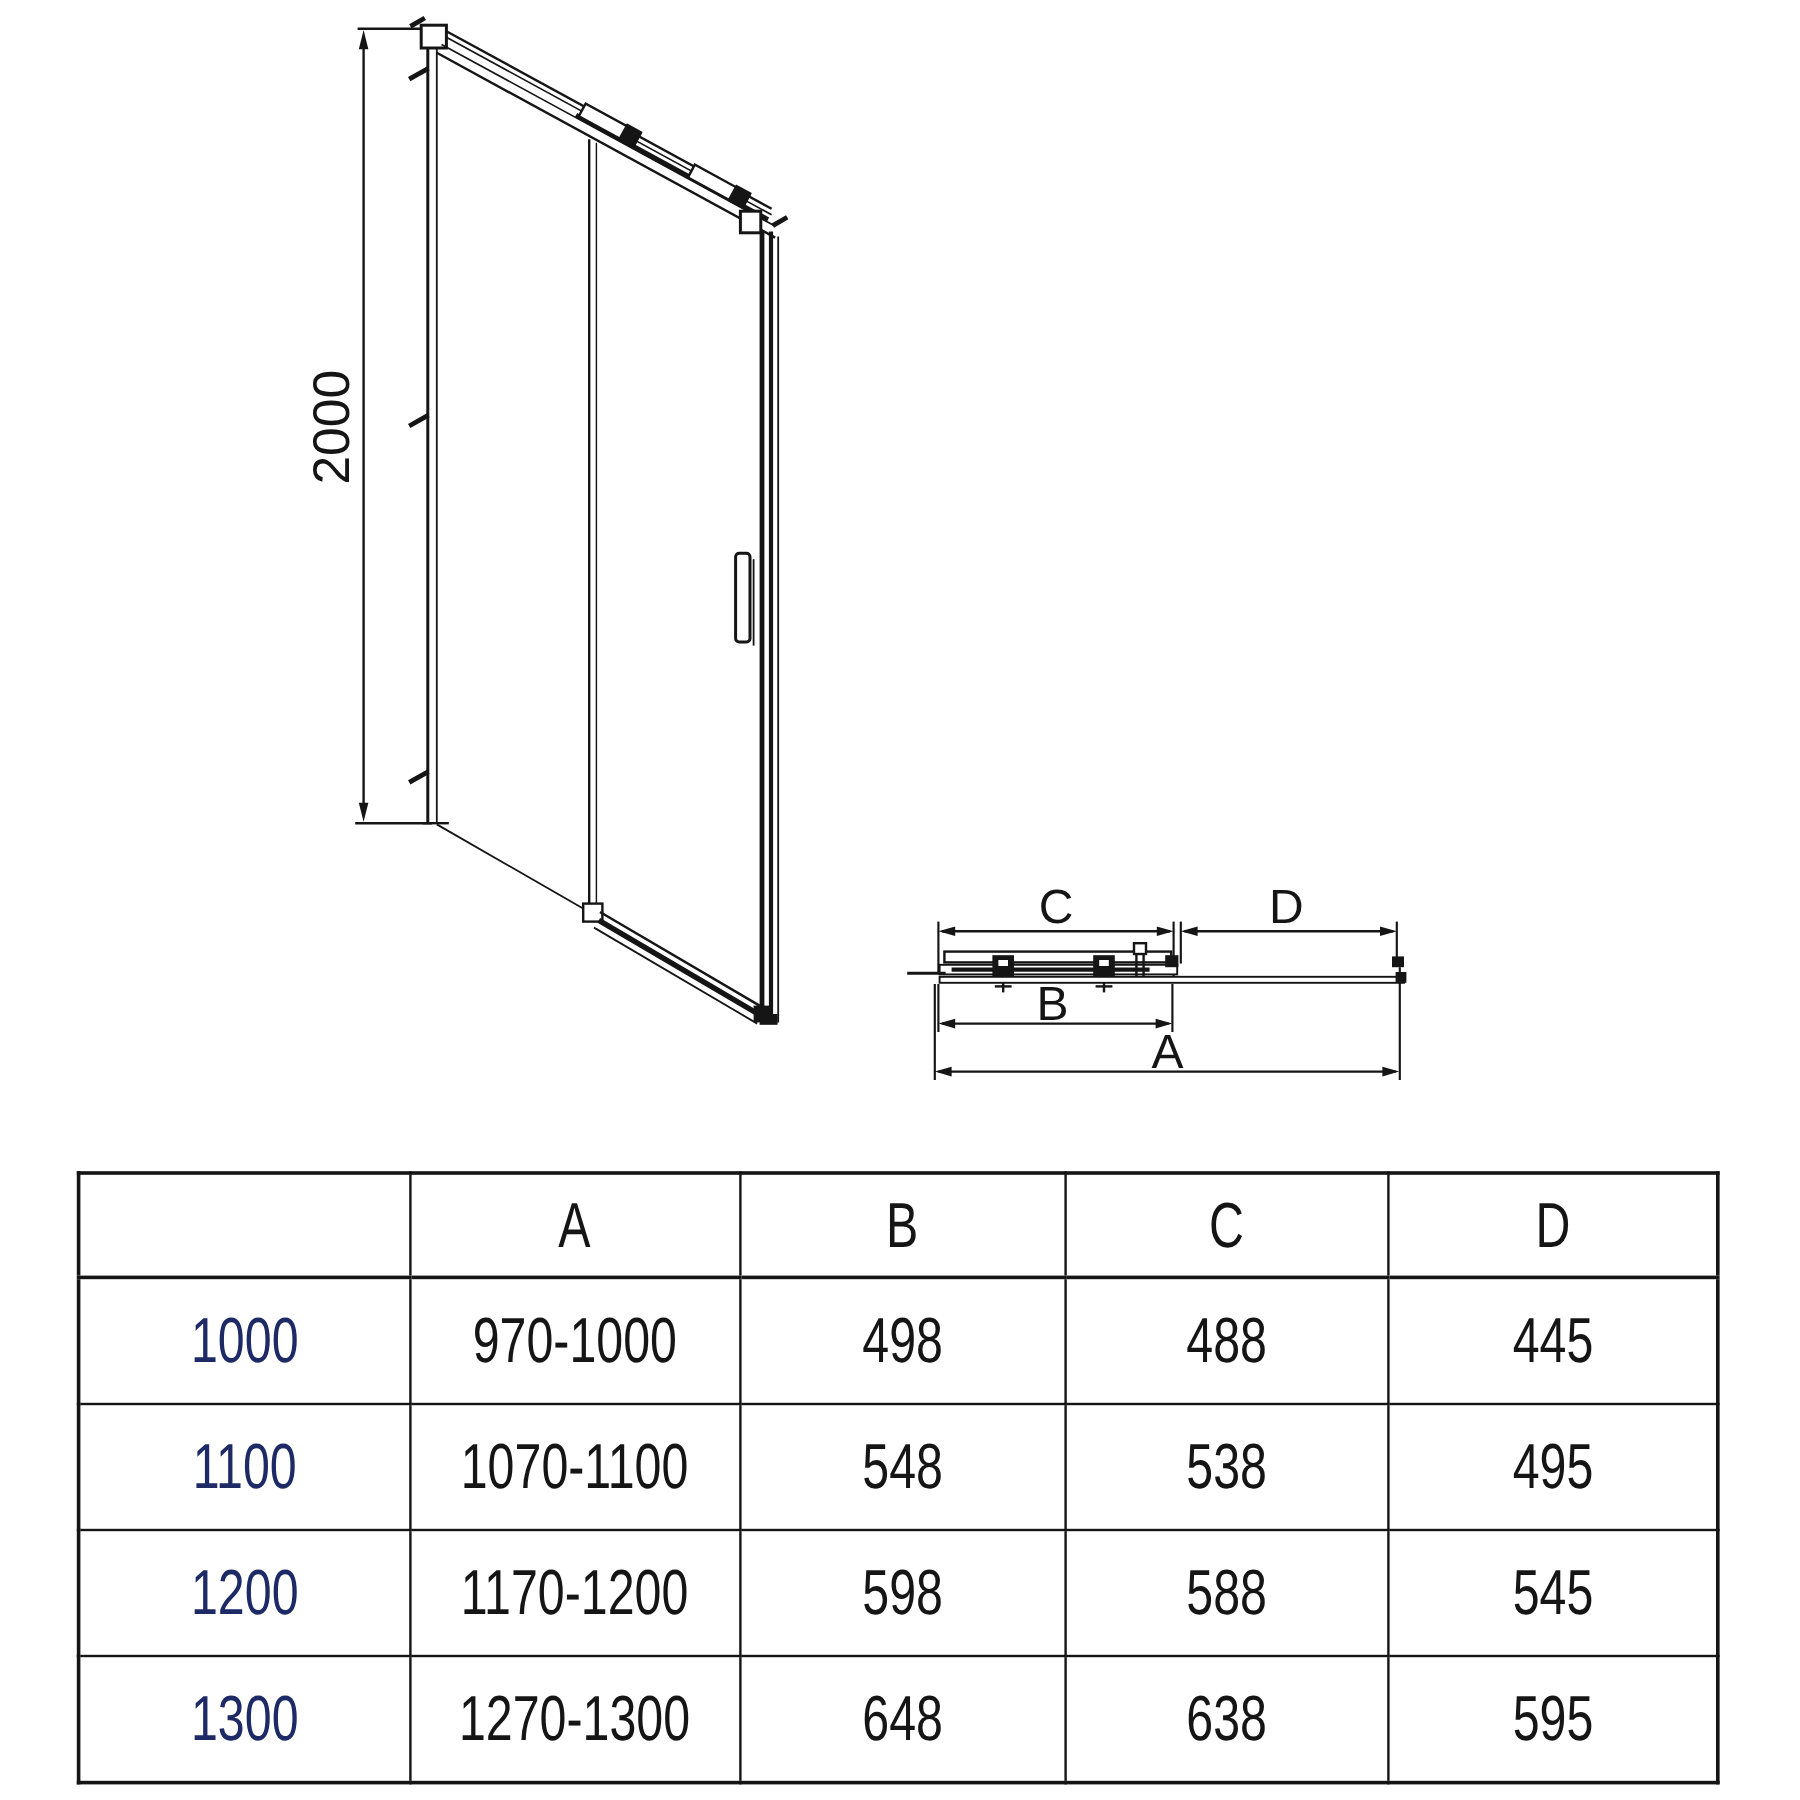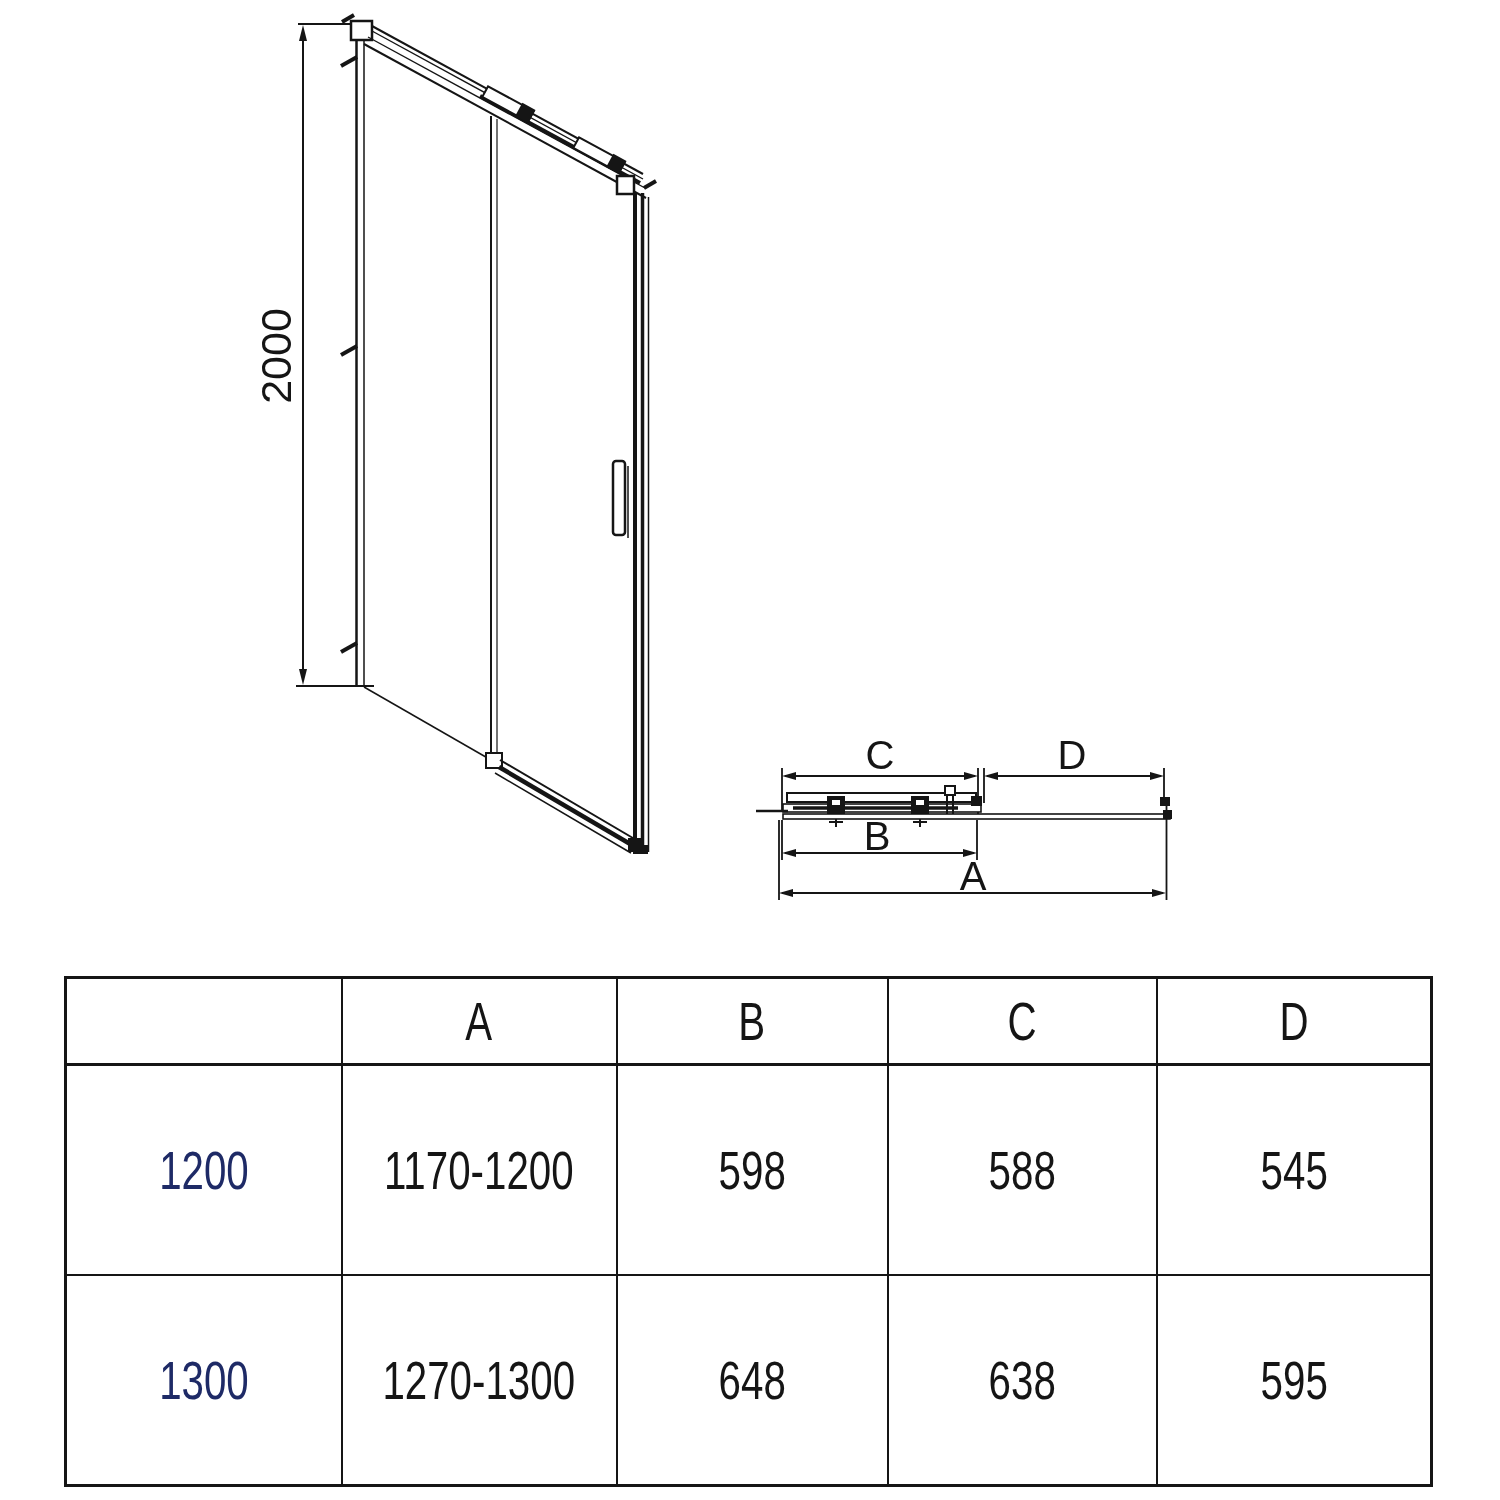--- a/index.html
+++ b/index.html
@@ -182,20 +182,34 @@
     <tr>
       <td><span class="cx"></span></td>
       <td><span class="cx">A</span></td>
       <td><span class="cx">B</span></td>
       <td><span class="cx">C</span></td>
       <td><span class="cx">D</span></td>
     </tr>
   </thead>
   <tbody>
     <tr>
+      <td class="size-col"><span class="cx">1000</span></td>
+      <td><span class="cx">970-1000</span></td>
+      <td><span class="cx">498</span></td>
+      <td><span class="cx">488</span></td>
+      <td><span class="cx">445</span></td>
+    </tr>
+    <tr>
+      <td class="size-col"><span class="cx">1100</span></td>
+      <td><span class="cx">1070-1100</span></td>
+      <td><span class="cx">548</span></td>
+      <td><span class="cx">538</span></td>
+      <td><span class="cx">495</span></td>
+    </tr>
+    <tr>
       <td class="size-col"><span class="cx">1200</span></td>
       <td><span class="cx">1170-1200</span></td>
       <td><span class="cx">598</span></td>
       <td><span class="cx">588</span></td>
       <td><span class="cx">545</span></td>
     </tr>
     <tr>
       <td class="size-col"><span class="cx">1300</span></td>
       <td><span class="cx">1270-1300</span></td>
       <td><span class="cx">648</span></td>

